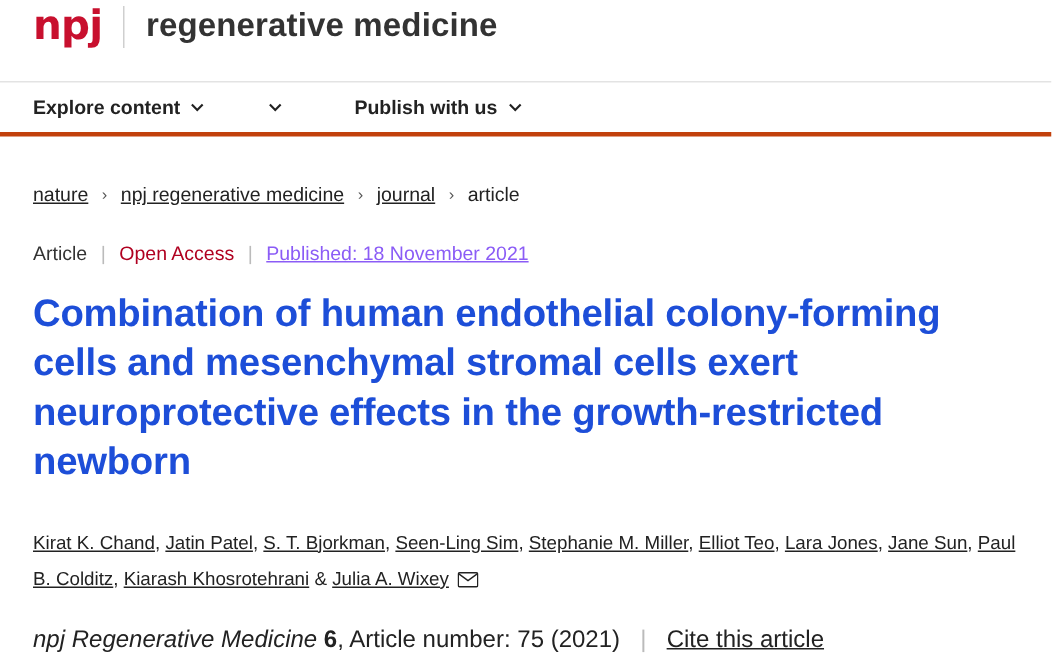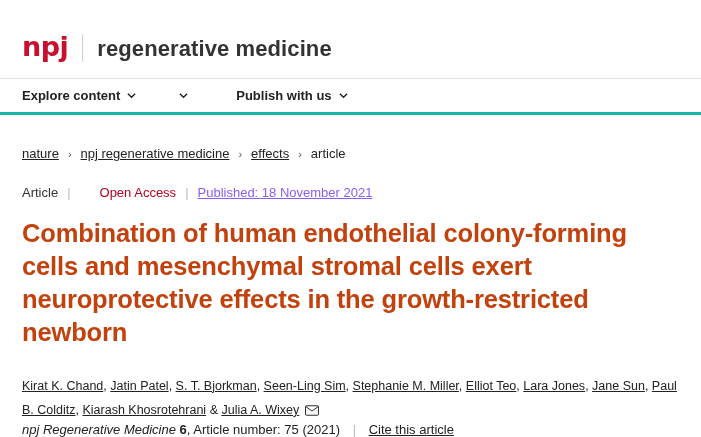--- a/index.html
+++ b/index.html
@@ -12,22 +12,22 @@
     background: #ffffff;
     font-family: "Liberation Sans", sans-serif;
     color: #222222;
     overflow: hidden;
   }
 
   
   .masthead {
     height: 46px;
     display: flex;
-    align-items: flex-end;
-    padding: 16px 22px;
+    align-items: flex-start;
+    padding: 4px 22px;
     background: #ffffff;
   }
   .logo-npj {
     font-family: "DejaVu Sans", sans-serif;
     font-size: 27px;
     font-weight: 700;
     color: #c8102e;
     letter-spacing: -0.5px;
     line-height: 1;
     padding-bottom: 2px;
@@ -41,21 +41,21 @@
   .logo-title {
     font-size: 22px;
     font-weight: 700;
     color: #333333;
     letter-spacing: 0.1px;
   }
 
   
   .navbar {
     border-top: 1px solid #e3e3e3;
-    border-bottom: 3px solid #14b8a6;
+    border-bottom: 3px solid #c2410c;
     background: #ffffff;
     height: 37px;
     display: flex;
     align-items: center;
     padding: 0 22px;
     box-sizing: border-box;
   }
   .nav-item {
     display: flex;
     align-items: center;
@@ -110,34 +110,33 @@
     font-size: 13px;
     color: #333333;
   }
   .meta-line .label { color: #333333; }
   .meta-line .bar {
     margin: 0 9px;
     color: #bbbbbb;
   }
   .meta-line .oa {
     color: #b00020;
-    margin-left: 20px;
   }
   .meta-line .pubdate {
     color: #8b5cf6;
     text-decoration: underline;
     cursor: pointer;
   }
 
   h1.title {
     margin: 17px 0 0 0;
     font-size: 25.5px;
     line-height: 1.30;
     font-weight: 700;
-    color: #c2410c;
+    color: #1d4ed8;
     letter-spacing: -0.15px;
     max-width: 660px;
   }
 
   .authors {
     margin-top: 24px;
     font-size: 12.5px;
     line-height: 1.95;
     color: #222222;
     max-width: 665px;
@@ -156,21 +155,22 @@
     display: inline-block;
     vertical-align: -2px;
     margin-left: 6px;
     width: 14px;
     height: 11px;
     cursor: pointer;
   }
   .mail-icon svg { display: block; }
 
   .journal-line {
-    font-size: 13px;
+    margin-top: 20px;
+    font-size: 16px;
     color: #222222;
   }
   .journal-line .jname {
     font-style: italic;
   }
   .journal-line .vol {
     font-weight: 700;
   }
   .journal-line .bar {
     margin: 0 9px;
@@ -217,21 +217,21 @@
   </div>
 </nav>
 
 <main class="content">
 
   <div class="breadcrumb">
     <a>nature</a>
     <span class="sep">›</span>
     <a>npj regenerative medicine</a>
     <span class="sep">›</span>
-    <a>effects</a>
+    <a>journal</a>
     <span class="sep">›</span>
     <span class="current">article</span>
   </div>
 
   <div class="meta-line">
     <span class="label">Article</span>
     <span class="bar">|</span>
     <span class="oa">Open Access</span>
     <span class="bar">|</span>
     <span class="pubdate">Published: 18 November 2021</span>

